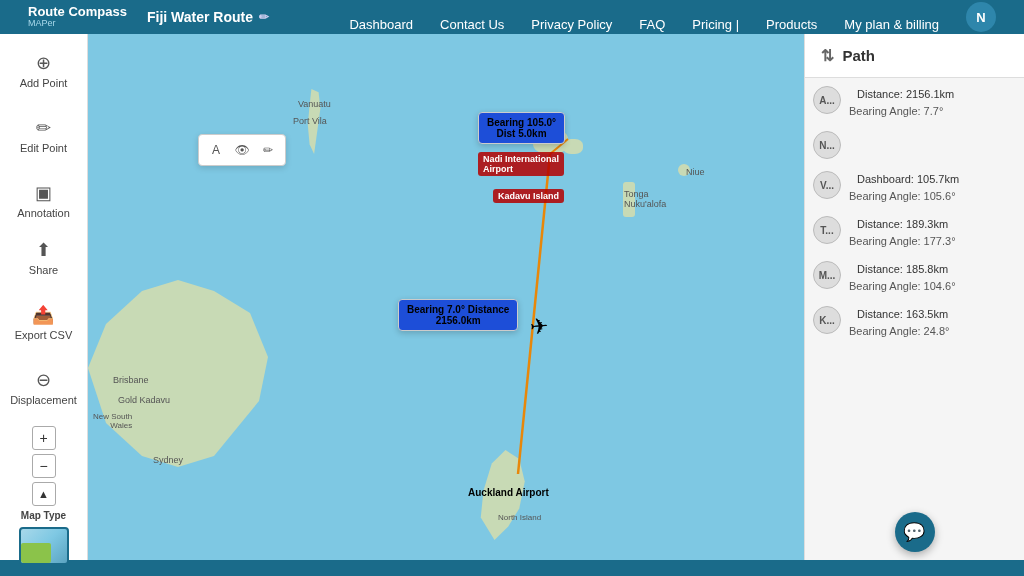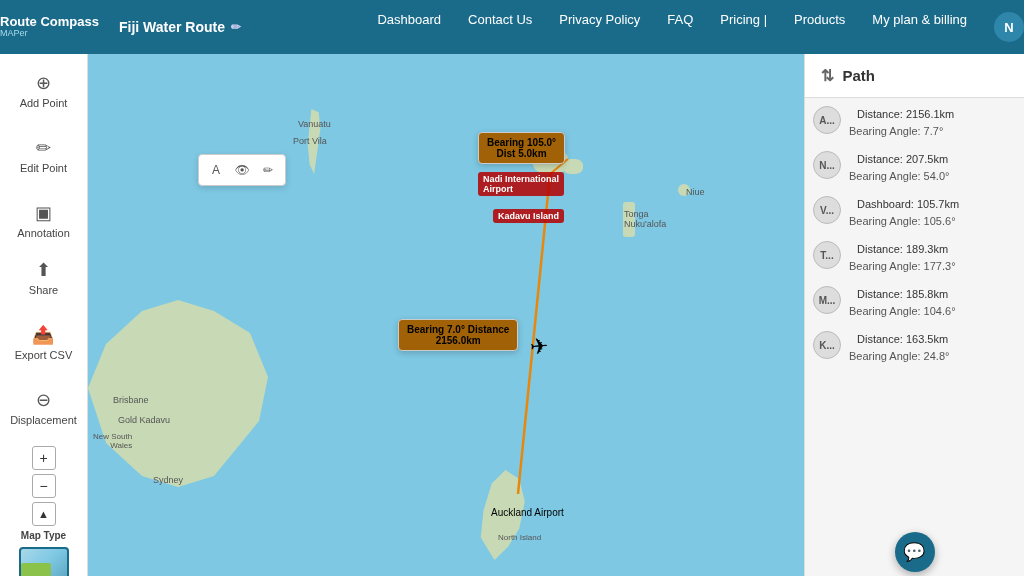--- a/index.html
+++ b/index.html
@@ -1,24 +1,24 @@
 <!DOCTYPE html>
 <html><head>
   <meta charset="utf-8">
   <style>
     * { margin: 0; padding: 0; box-sizing: border-box; }
     body { width: 1024px; height: 576px; overflow: hidden; font-family: Arial, sans-serif; background: #1a6b8a; }
 
     
     .header {
-      height: 54px;
+      height: 34px;
       background: #1a6b8a;
       display: flex;
       align-items: center;
-      padding: 0 0;
+      padding: 0 28px;
       gap: 20px;
       position: relative;
       z-index: 10;
     }
     .logo-area {
       display: flex;
       align-items: center;
       gap: 6px;
     }
     .logo-text {
@@ -41,21 +41,21 @@
       gap: 6px;
     }
     .route-title .edit-icon {
       font-size: 12px;
       color: #cce;
       cursor: pointer;
     }
     .header-nav {
       margin-left: auto;
       display: flex;
-      align-items: flex-start;
+      align-items: flex-end;
       gap: 27px;
     }
     .header-nav a {
       color: #fff;
       font-size: 13px;
       text-decoration: none;
       cursor: pointer;
     }
     .user-avatar {
       width: 30px;
@@ -214,21 +214,21 @@
       justify-content: center;
       font-size: 12px;
       cursor: pointer;
       border-radius: 3px;
       color: #555;
     }
 
     
     .bearing-popup {
       position: absolute;
-      background: #a16207;
+      background: #1d4ed8;
       border: 1px solid #ccc;
       padding: 4px 8px;
       border-radius: 4px;
       font-size: 10px;
       color: #000;
       font-weight: bold;
       text-align: center;
       pointer-events: none;
       box-shadow: 0 2px 6px rgba(0,0,0,0.2);
     }
@@ -445,21 +445,21 @@
     </div>
 
     <div style="position:absolute;top:118px;left:390px;background:rgba(180,0,0,0.85);color:#fff;font-size:9px;padding:2px 5px;border-radius:3px;font-weight:bold;pointer-events:none;">Nadi International<br>Airport</div>
     <div style="position:absolute;top:155px;left:405px;background:rgba(180,0,0,0.85);color:#fff;font-size:9px;padding:2px 5px;border-radius:3px;font-weight:bold;pointer-events:none;">Kadavu Island</div>
 
     <div class="bearing-popup" style="top:265px;left:310px;">
       <div>Bearing 7.0° Distance</div>
       <div>2156.0km</div>
     </div>
 
-    <div style="position:absolute;bottom:62px;left:380px;font-size:10px;font-weight:normal;color:#000;pointer-events:none;text-align:center;margin-left:23px;">Auckland Airport</div>
+    <div style="position:absolute;bottom:62px;left:380px;font-size:10px;font-weight:bold;color:#000;pointer-events:none;text-align:center;">Auckland Airport</div>
 
     <div class="city-label" style="top:65px;left:210px;">Vanuatu</div>
     <div class="city-label" style="top:82px;left:205px;">Port Vila</div>
     <div class="city-label" style="top:133px;left:598px;">Niue</div>
     <div class="city-label" style="top:155px;left:536px;">Tonga<br>Nuku'alofa</div>
     <div class="city-label" style="bottom:175px;left:25px;margin-top:20px;">Brisbane</div>
     <div class="city-label" style="bottom:155px;left:30px;">Gold Kadavu</div>
     <div class="city-label" style="bottom:95px;left:65px;">Sydney</div>
     <div class="city-label" style="bottom:130px;left:5px;font-size:8px;text-align:right;">New South<br>Wales</div>
     <div class="city-label" style="bottom:38px;left:410px;font-size:8px;">North Island</div>
@@ -475,24 +475,20 @@
       <div class="path-item">
         <div class="path-dot">A...</div>
         <div class="path-info">
           <div class="dist">Distance: 2156.1km</div>
           <div class="bearing">Bearing Angle: 7.7°</div>
         </div>
       </div>
 
       <div class="path-item">
         <div class="path-dot">N...</div>
-        <div class="path-info">
-          <div class="dist">Distance: 207.5km</div>
-          <div class="bearing">Bearing Angle: 54.0°</div>
-        </div>
       </div>
 
       <div class="path-item">
         <div class="path-dot">V...</div>
         <div class="path-info">
           <div class="dist">Dashboard: 105.7km</div>
           <div class="bearing">Bearing Angle: 105.6°</div>
         </div>
       </div>
 

